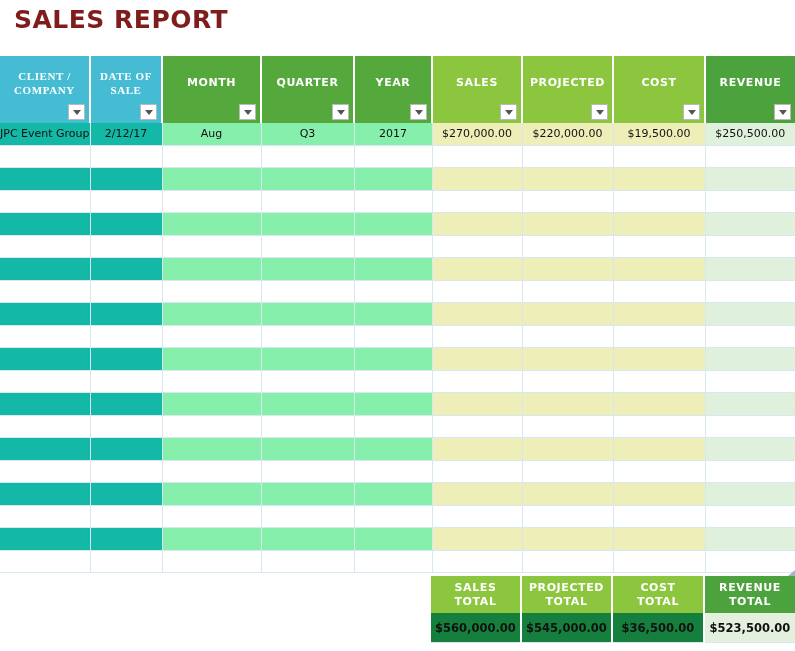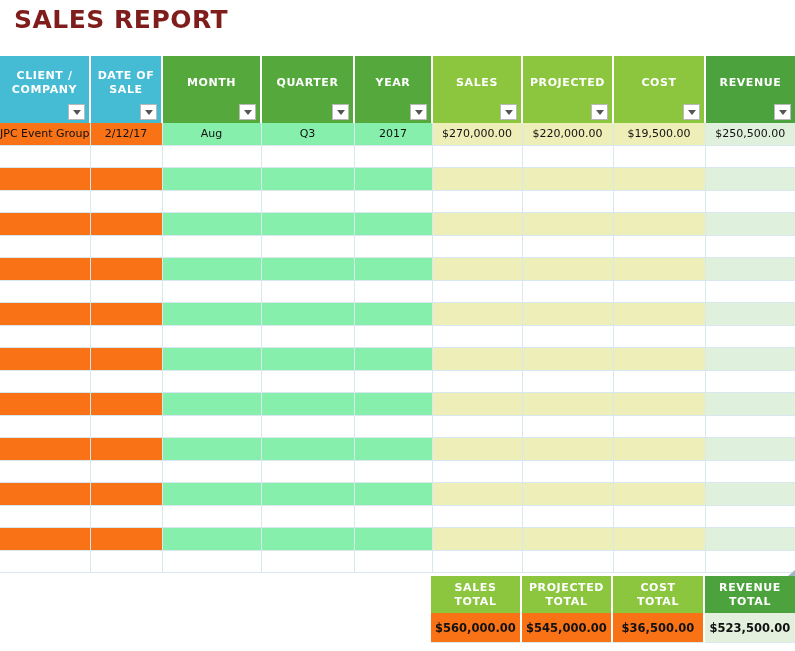--- a/index.html
+++ b/index.html
@@ -54,21 +54,21 @@
     letter-spacing: 0.6px;
     line-height: 14px;
     position: relative;
     border-right: 2px solid #ffffff;
     font-family: "DejaVu Sans", sans-serif;
   }
   thead th .th-label {
     display: block;
     padding-bottom: 14px;
   }
-  th.h-teal   { background: #45bcd4; }
+  th.h-teal   { background: #45bcd4; font-family: Liberation Serif, serif; }
   th.h-green  { background: #54a83c; }
   th.h-lime   { background: #8cc63f; }
   th.h-midgrn { background: #4ca33d; border-right: none; }
 
   
   .filter-btn {
     position: absolute;
     right: 4px;
     bottom: 3px;
     width: 17px;
@@ -100,21 +100,21 @@
     overflow: hidden;
     font-family: "DejaVu Sans", sans-serif;
   }
   tbody td.c-client {
     text-align: left;
     padding-left: 5px;
   }
   tbody td.c-last { border-right: none; }
 
   
-  tbody tr.stripe td.t-blue  { background: #f97316; }
+  tbody tr.stripe td.t-blue  { background: #14b8a6; }
   tbody tr.stripe td.t-green { background: #86efac; }
   tbody tr.stripe td.t-yel   { background: #eeeeb8; }
   tbody tr.stripe td.t-lgrn  { background: #dff0dc; }
   tbody tr.plain td { background: #ffffff; }
 
   
   #totals-table {
     position: absolute;
     left: 431px;
     top: 576px;
@@ -139,21 +139,21 @@
   #totals-table td {
     height: 27px;
     text-align: center;
     vertical-align: middle;
     font-size: 11.5px;
     font-weight: bold;
     color: #111111;
     border-right: 2px solid #ffffff;
     font-family: "DejaVu Sans", sans-serif;
   }
-  #totals-table td.t-yel  { background: #f97316; }
+  #totals-table td.t-yel  { background: #15803d; }
   #totals-table td.t-lgrn { background: #e2f0dd; border-right: none; margin-left: 20px; }
 
   
   #corner-mark {
     position: absolute;
     right: 0px;
     top: 570px;
     width: 7px;
     height: 6px;
     background: #9fb7c4;

